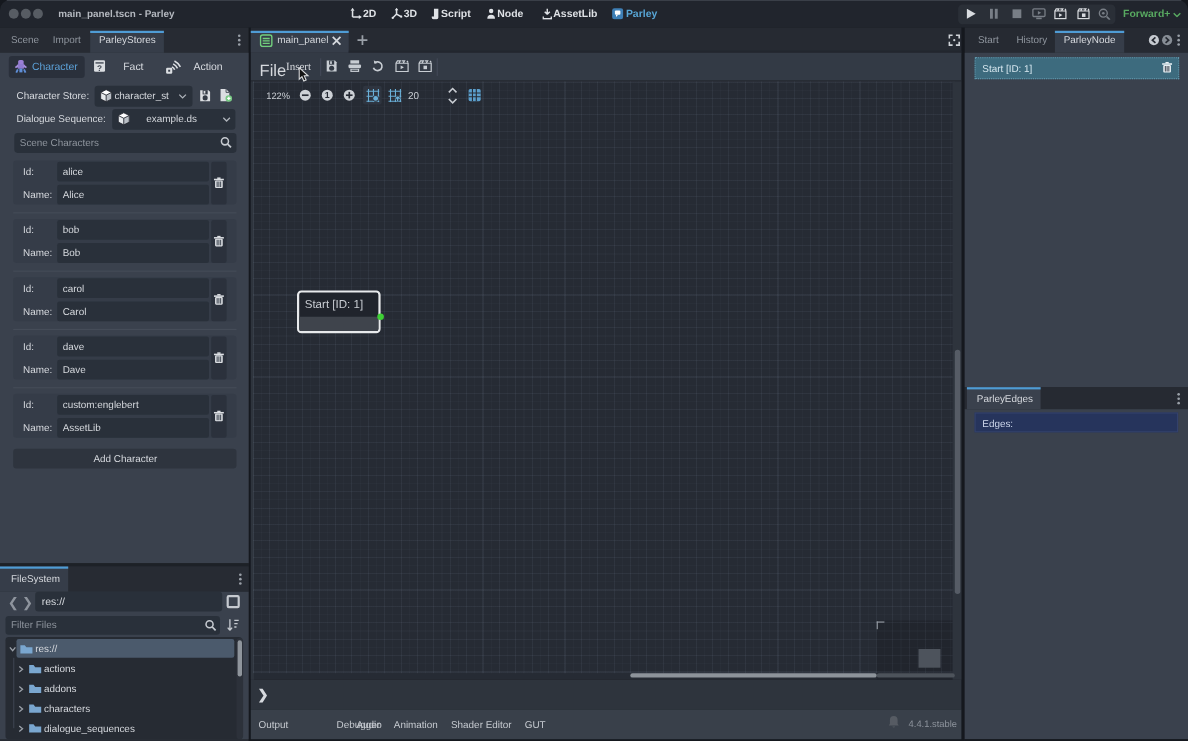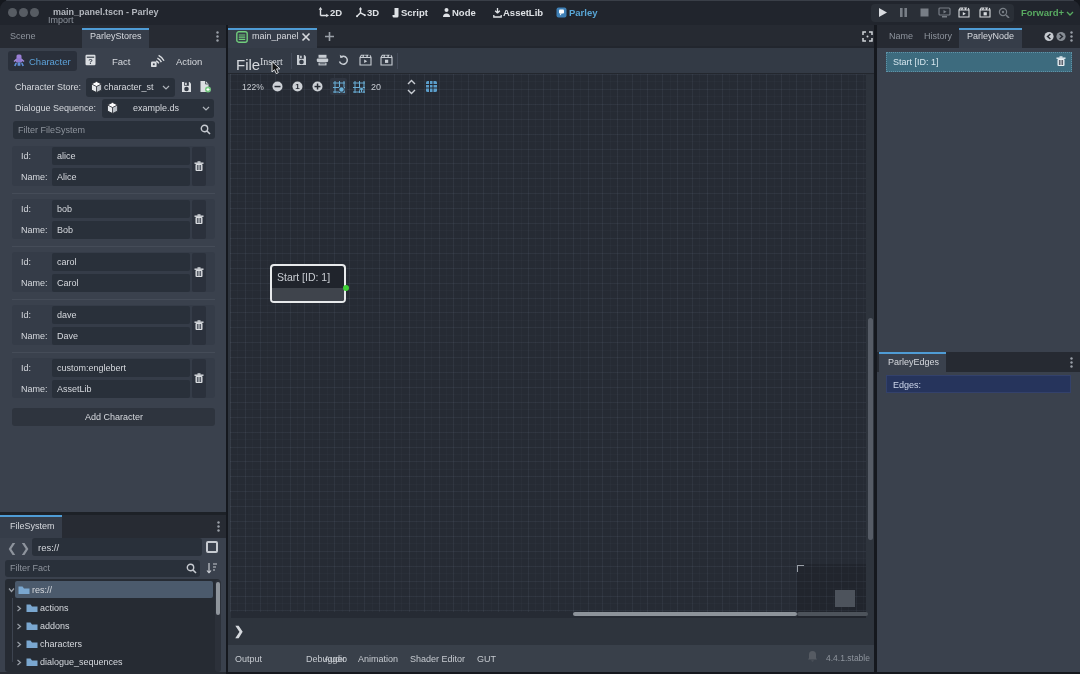--- a/index.html
+++ b/index.html
@@ -115,21 +115,21 @@
 <div class="abs txt" style="left:1021px;top:8px;font-weight:bold;font-size:9.5px;color:#58aa61;">Forward+</div>
 <div class="abs" style="left:1066px;top:11px;width:8px;height:5px;">
  <svg width="8" height="5">
       <path d="M1 1 L4 4 L7 1" stroke="#58aa61" stroke-width="1.3" fill="none"></path>
     </svg>
 </div>
 
 <div class="abs" style="left:0;top:25px;width:226px;height:649px;background:#272b33;"></div>
 
 <div class="abs txt dim" style="left:10px;top:32px;">Scene</div>
-<div class="abs txt dim" style="left:48px;top:16px;">Import</div>
+<div class="abs txt dim" style="left:48px;top:32px;">Import</div>
 <div class="abs" style="left:82px;top:28px;width:67px;height:20px;background:#363d49;border-top:2px solid #4f9cd5;"></div>
 <div class="abs txt" style="left:90px;top:32px;">ParleyStores</div>
 <div class="abs" id="ldots" style="left:216px;top:31px;">
     <svg width="3" height="11">
       <circle cx="1.5" cy="1.5" r="1.2" fill="#9aa0a8"></circle>
       <circle cx="1.5" cy="5.5" r="1.2" fill="#9aa0a8"></circle>
       <circle cx="1.5" cy="9.5" r="1.2" fill="#9aa0a8"></circle>
     </svg>
   </div>
 
@@ -207,21 +207,21 @@
     </svg>
   </div>
 <div class="abs txt" style="left:133px;top:104px;">example.ds</div>
 <div class="abs" style="left:202px;top:106px;width:8px;height:5px;">
  <svg width="8" height="5">
       <path d="M1 1 L4 4 L7 1" stroke="#aeb3ba" stroke-width="1.2" fill="none"></path>
     </svg>
 </div>
 
 <div class="abs" style="left:13px;top:121px;width:202px;height:18px;background:#29303a;border-radius:3px;"></div>
-<div class="abs txt dim" style="left:18px;top:126px;">Filter FileSystem</div>
+<div class="abs txt dim" style="left:18px;top:126px;">Scene Characters</div>
 <div class="abs" id="mag1" style="left:200px;top:124px;">
     <svg width="11" height="11">
       <circle cx="4.5" cy="4.5" r="3.2" stroke="#c6cad0" stroke-width="1.4" fill="none"></circle>
       <path d="M7 7 L10 10" stroke="#c6cad0" stroke-width="1.6"></path>
     </svg>
   </div>
 
 <div id="chargroups">
     <div class="abs" style="left:12px;top:146px;width:203px;height:40px;background:#353c48;border-radius:3px;"></div>
     <div class="abs txt" style="left:21px;top:152px;">Id:</div>
@@ -325,21 +325,21 @@
   </div>
 <div class="abs" style="left:0;top:538px;width:226px;height:134px;background:#3a414d;"></div>
 
 <div class="abs txt dim" style="left:7px;top:542px;font-size:12px;">❮</div>
 <div class="abs txt dim" style="left:20px;top:542px;font-size:12px;">❯</div>
 <div class="abs" style="left:32px;top:538px;width:170px;height:18px;background:#29303a;border-radius:3px;"></div>
 <div class="abs txt" style="left:38px;top:543px;font-size:9.5px;">res://</div>
 <div class="abs" style="left:206px;top:541px;width:12px;height:12px;border:2px solid #c6cad0;border-radius:2px;"></div>
 
 <div class="abs" style="left:5px;top:560px;width:195px;height:17px;background:#29303a;border-radius:3px;"></div>
-<div class="abs txt dim" style="left:10px;top:564px;">Filter Fact</div>
+<div class="abs txt dim" style="left:10px;top:564px;">Filter Files</div>
 <div class="abs" id="mag2" style="left:186px;top:563px;">
     <svg width="11" height="11">
       <circle cx="4.5" cy="4.5" r="3.2" stroke="#c6cad0" stroke-width="1.4" fill="none"></circle>
       <path d="M7 7 L10 10" stroke="#c6cad0" stroke-width="1.6"></path>
     </svg>
   </div>
 <div class="abs" id="sorticon" style="left:206px;top:562px;">
     <svg width="12" height="12">
       <path d="M3 1 v10 M3 11 l-2-2.5 M3 11 l2-2.5" stroke="#c6cad0" stroke-width="1.2" fill="none"></path>
       <path d="M7 2 h4 M7 5 h3 M7 8 h2" stroke="#c6cad0" stroke-width="1.2"></path>
@@ -574,21 +574,21 @@
   </div>
 <div class="abs txt dim" style="left:826px;top:654px;font-size:8.5px;">4.4.1.stable</div>
 
 <div class="abs" id="cursor" style="left:271px;top:61px;">
     <svg width="11" height="15">
       <path d="M1 0.5 L1 11 L3.5 8.7 L5.2 12.6 L7.3 11.7 L5.6 7.9 L9 7.9 z" fill="#141414" stroke="#d8dadd" stroke-width="1"></path>
     </svg>
   </div>
 
 <div class="abs" style="left:877px;top:25px;width:203px;height:649px;background:#262a32;"></div>
-<div class="abs txt dim" style="left:889px;top:32px;">Name</div>
+<div class="abs txt dim" style="left:889px;top:32px;">Start</div>
 <div class="abs txt dim" style="left:924px;top:32px;">History</div>
 <div class="abs" style="left:959px;top:28px;width:63px;height:20px;background:#363d49;border-top:2px solid #4f9cd5;"></div>
 <div class="abs txt" style="left:967px;top:32px;">ParleyNode</div>
 <div class="abs" id="histarrows" style="left:1044px;top:31px;">
     <svg width="24" height="11">
       <circle cx="5" cy="5.5" r="4.6" fill="#c6cad0"></circle>
       <path d="M6.4 3 L3.6 5.5 L6.4 8" stroke="#262a32" stroke-width="1.5" fill="none"></path>
       <circle cx="17" cy="5.5" r="4.6" fill="#878d95"></circle>
       <path d="M15.6 3 L18.4 5.5 L15.6 8" stroke="#262a32" stroke-width="1.5" fill="none"></path>
     </svg>

